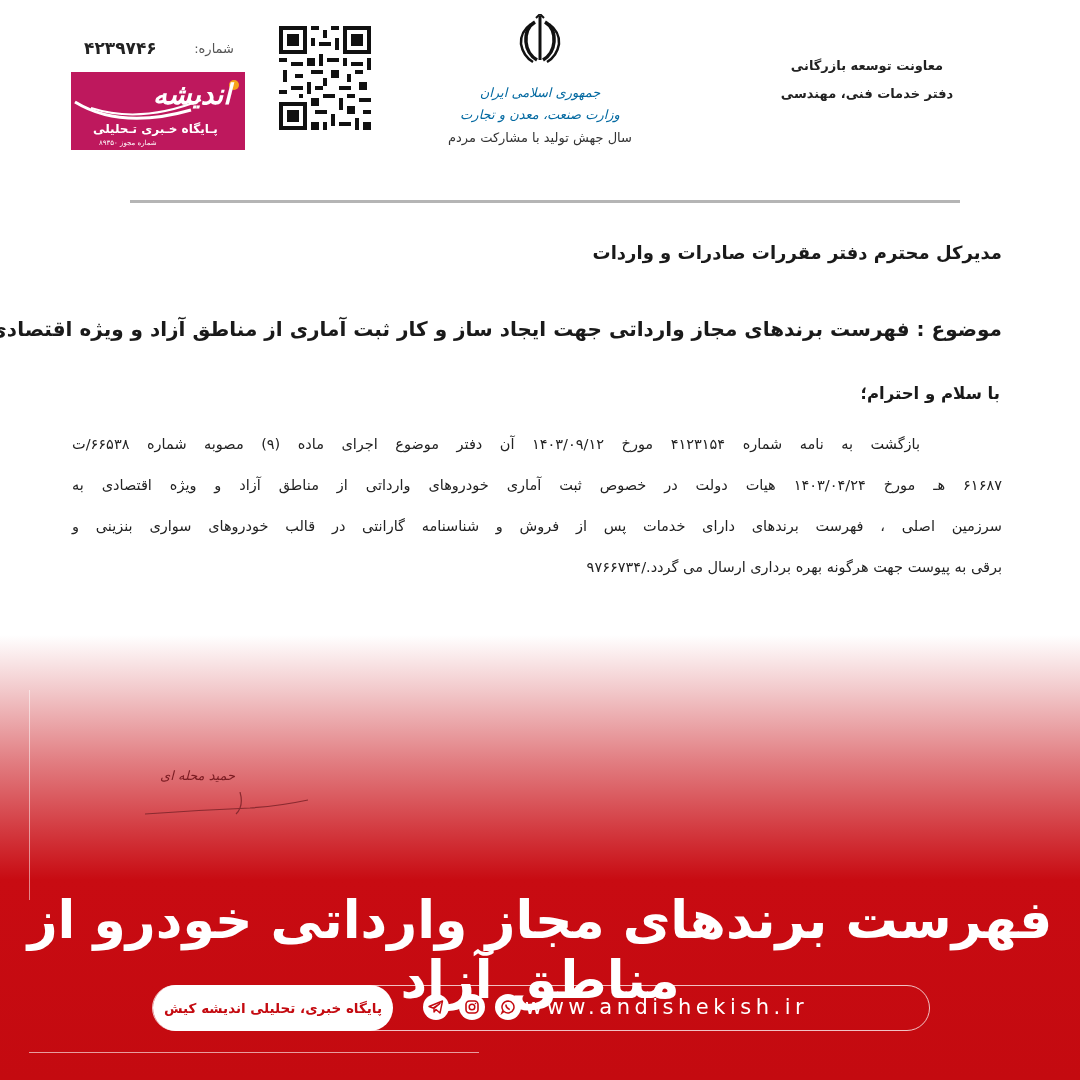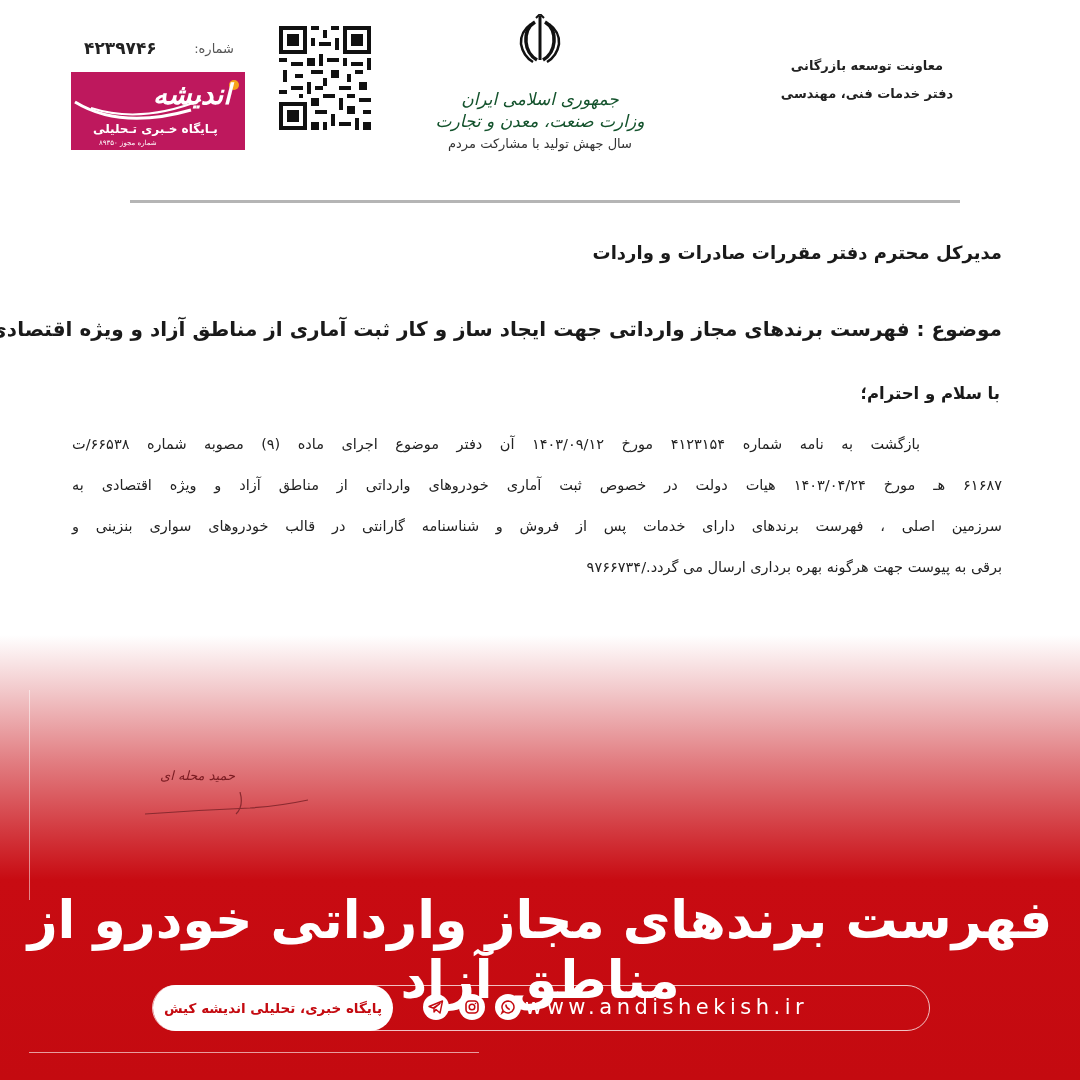--- a/index.html
+++ b/index.html
@@ -13,21 +13,21 @@
     }
     .letter { position: absolute; left: 0; top: 0; width: 1080px; height: 880px; }
     
     .org-block {
       position: absolute; top: 52px; right: 118px; width: 190px;
       text-align: center; font-size: 13px; font-weight: bold; line-height: 28px; color: #222;
     }
     
     .emblem-block { position: absolute; top: 14px; left: 425px; width: 230px; text-align: center; }
     .emblem { width: 46px; height: 52px; margin: 0 auto; }
-    .emblem-cal { font-family: "DejaVu Serif", serif; font-style: italic; font-size: 17px; line-height: 22px; color: #14532d; margin-top: 18px; }
+    .emblem-cal { font-family: "DejaVu Serif", serif; font-style: italic; font-size: 13px; line-height: 22px; color: #0369a1; margin-top: 12px; }
     .emblem-slogan { font-size: 13px; color: #333; margin-top: 4px; }
     
     .qr { position: absolute; top: 22px; left: 275px; width: 100px; height: 112px; background: #fff; }
     
     .number-row {
       position: absolute; top: 38px; left: 84px; width: 150px;
       display: flex; align-items: center; justify-content: space-between; direction: rtl;
     }
     .number-label { font-size: 13px; color: #555; }
     .number-value { font-size: 17px; font-weight: bold; color: #222; letter-spacing: 1px; }

